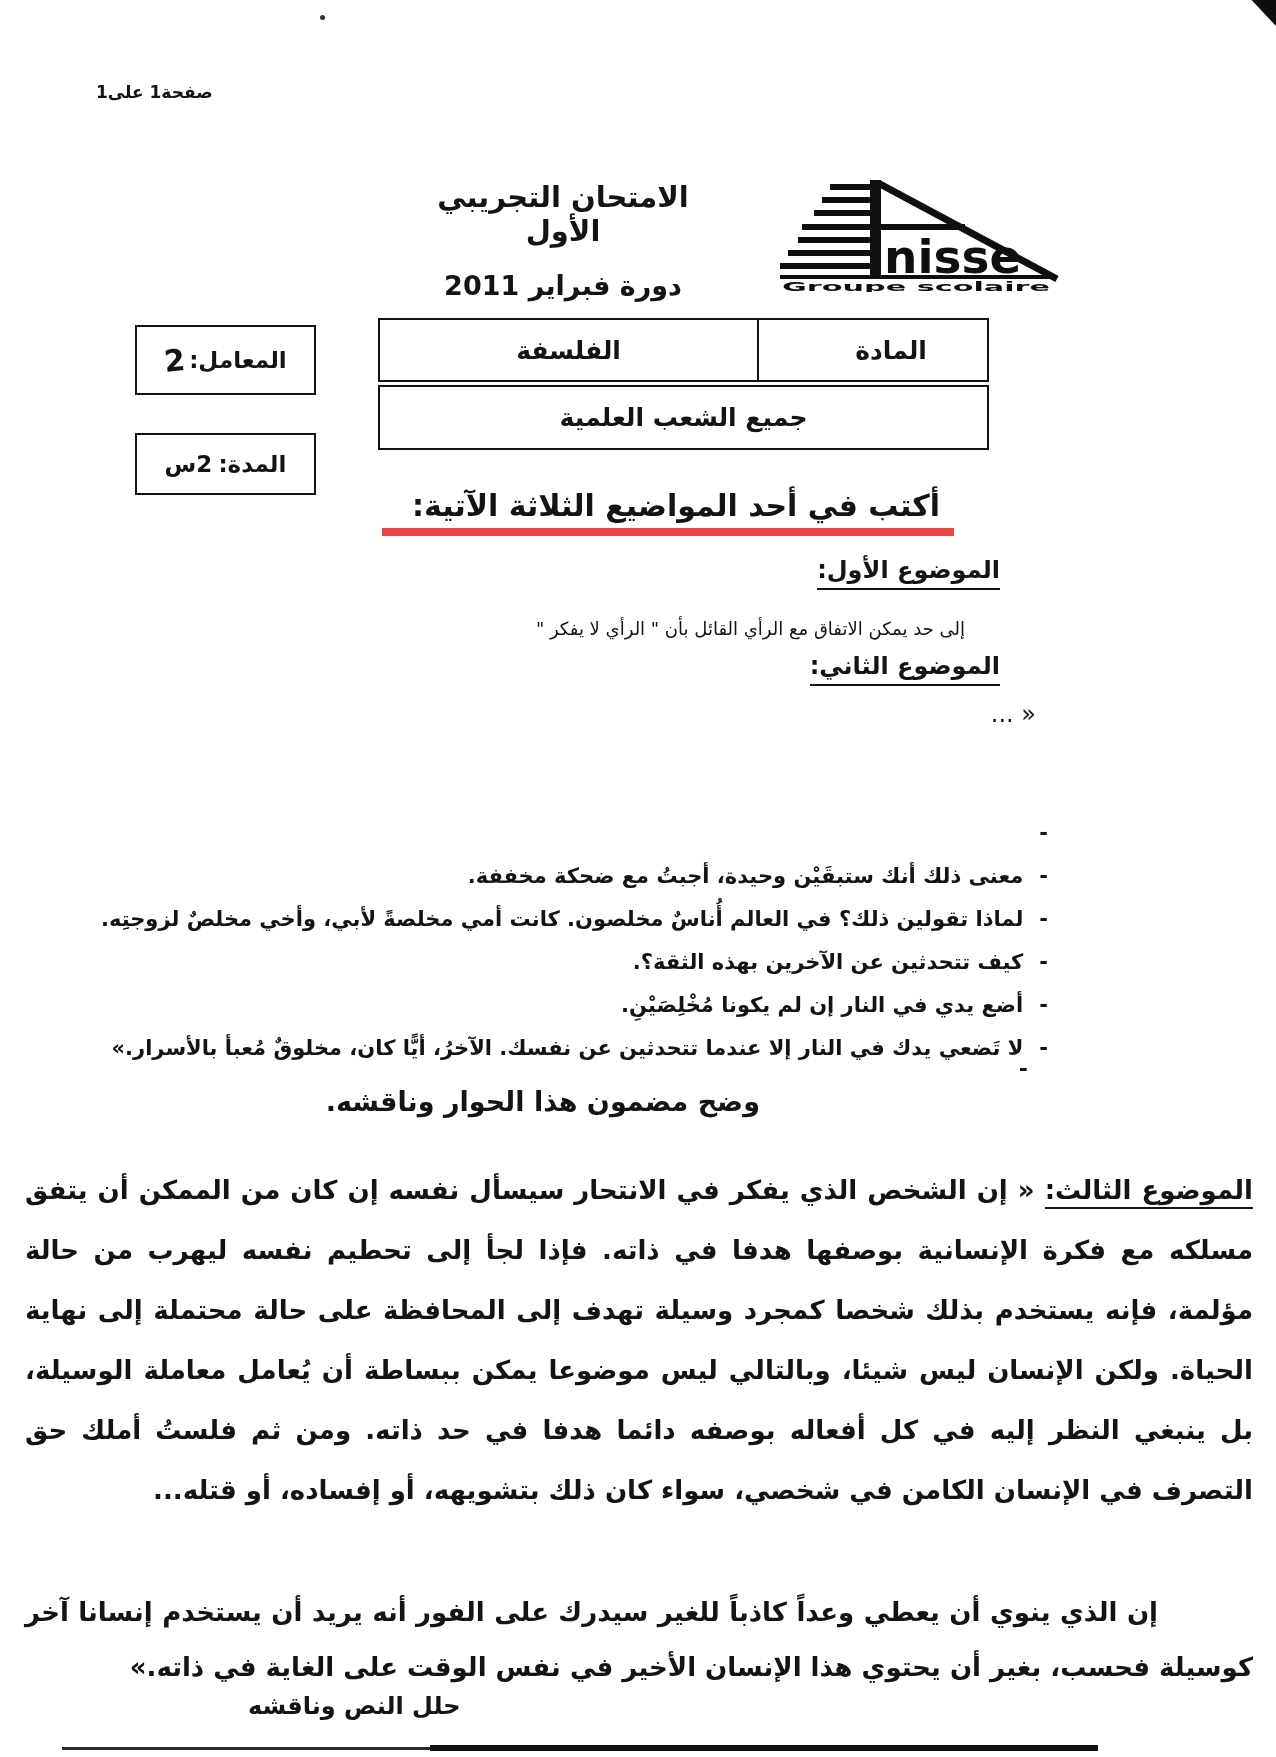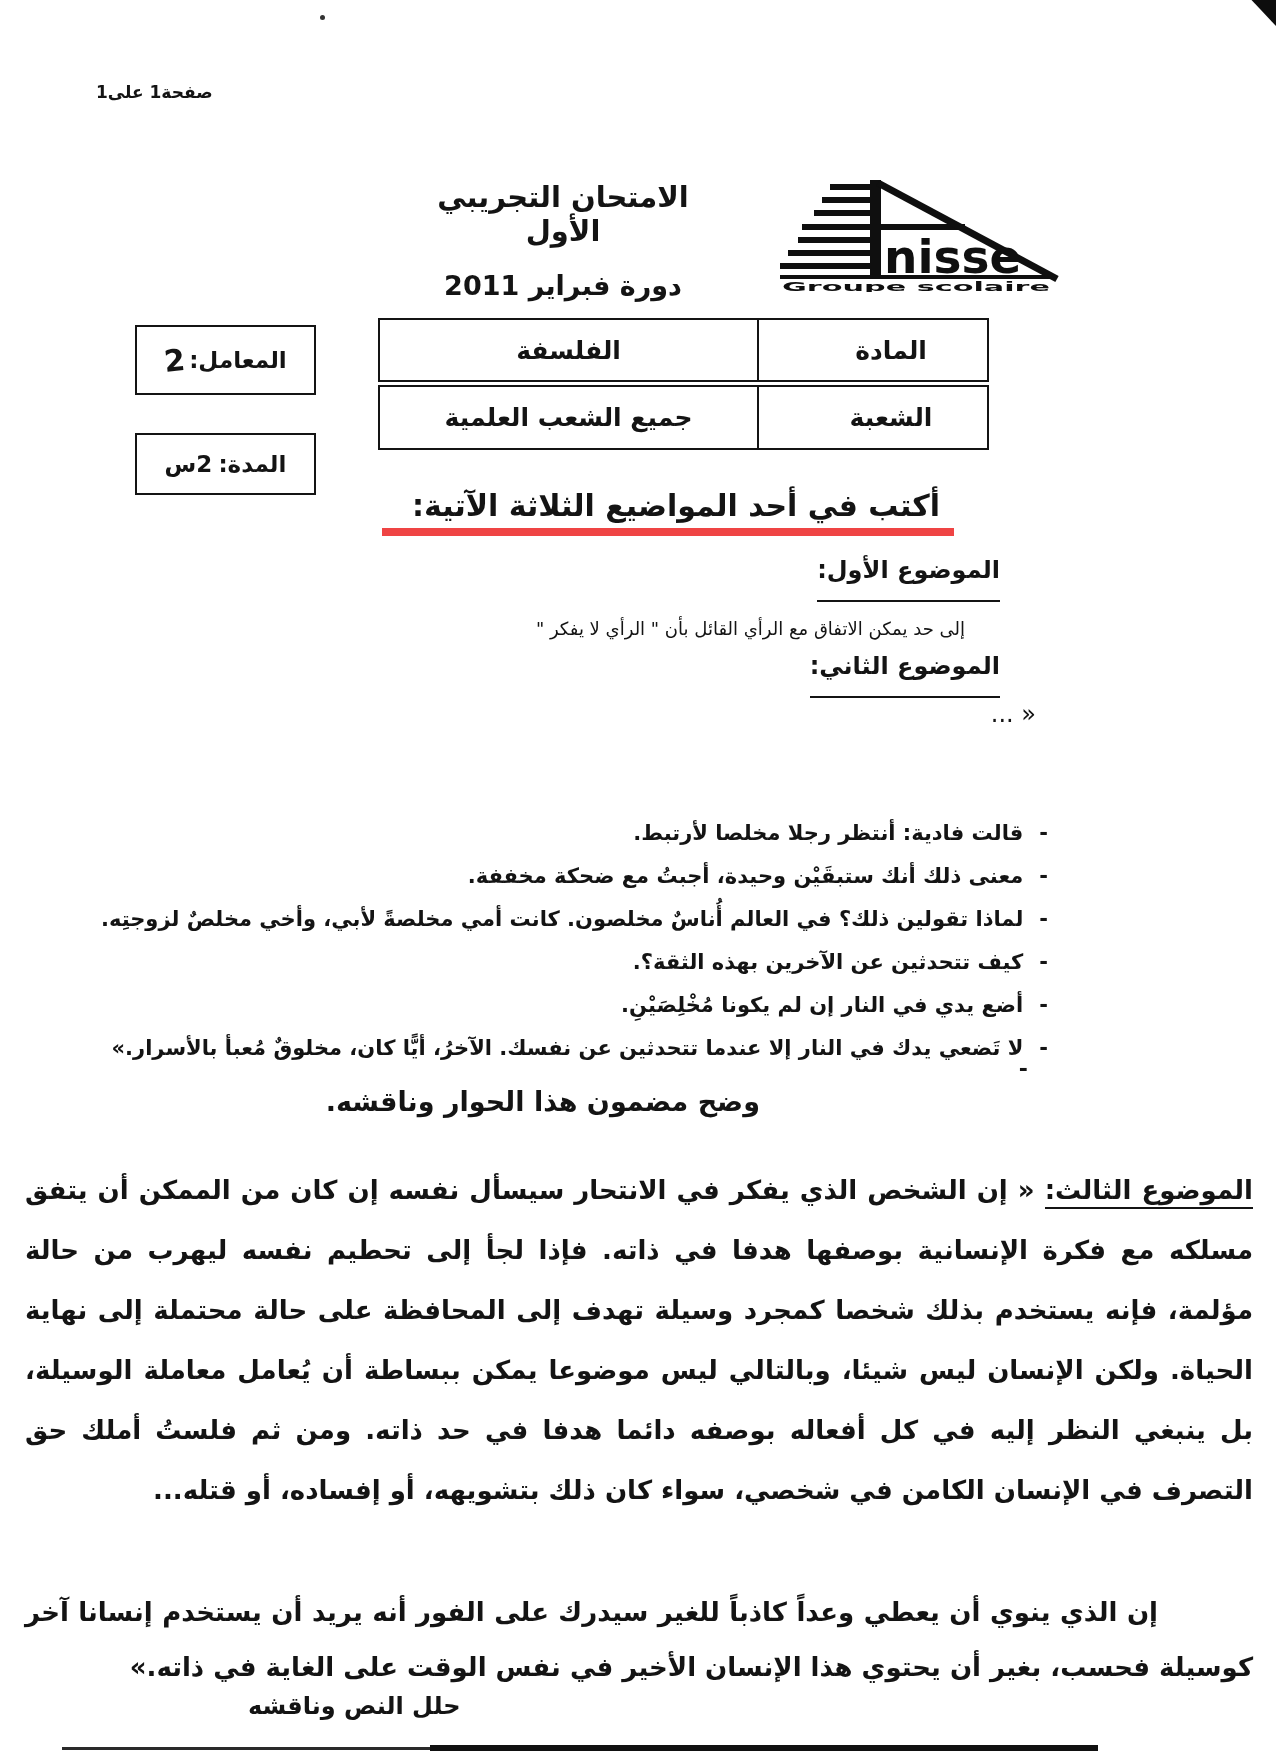--- a/index.html
+++ b/index.html
@@ -33,21 +33,21 @@
     border-left:2px solid #141414;font-size:25px;font-weight:bold;padding-left:36px;}
   .tcell-value{flex:1;text-align:center;font-size:25px;font-weight:bold;}
   .side-text{font-size:23px;font-weight:bold;direction:rtl;display:flex;align-items:center;gap:6px;}
   .coef-value{font-size:30px;font-weight:900;transform:rotate(-6deg);letter-spacing:-2px;}
   
   .instruction-wrap{left:60px;right:0;top:488px;text-align:center;direction:rtl;}
   .instruction{display:inline-block;font-size:30px;font-weight:bold;
     border-bottom:8px solid #ef4444;padding:0 14px 5px 30px;}
   
   .topic-head{font-size:24px;font-weight:bold;direction:rtl;display:inline-block;
-    border-bottom:2.5px solid #141414;padding-bottom:16px;}
+    border-bottom:2.5px solid #141414;padding-bottom:4px;}
   .th1{right:276px;top:556px;}
   .body1{right:311px;top:618px;font-size:18px;direction:rtl;white-space:nowrap;}
   .th2{right:276px;top:652px;}
   .opening{right:240px;top:700px;font-size:24px;direction:rtl;}
   .dialogue{right:228px;top:812px;direction:rtl;}
   .d-line{display:flex;direction:rtl;gap:16px;align-items:flex-start;
     font-size:21px;font-weight:600;line-height:43px;white-space:nowrap;}
   .d-dash{font-weight:bold;}
   .lone-dash{right:248px;top:1056px;font-size:22px;font-weight:bold;}
   .task2{right:516px;top:1086px;font-size:27px;font-weight:bold;direction:rtl;white-space:nowrap;}
@@ -97,21 +97,20 @@
   <div class="tcell-value">الفلسفة</div>
 </div>
 <div class="abs tbox t-side-1">
   <div class="side-text">
     <span>المعامل:</span>
     <span class="coef-value">2</span>
   </div>
 </div>
 
 <div class="abs tbox t-main-2">
-  <div class="tcell-label">الشعبة</div>
   <div class="tcell-value">جميع الشعب العلمية</div>
 </div>
 <div class="abs tbox t-side-2">
   <div class="side-text">
     <span>المدة:</span>
     <span>2س</span>
   </div>
 </div>
 
 <div class="abs instruction-wrap">
@@ -120,21 +119,20 @@
 
 <div class="abs topic-head th1">الموضوع الأول:</div>
 <div class="abs body1">إلى حد يمكن الاتفاق مع الرأي القائل بأن " الرأي لا يفكر "</div>
 
 <div class="abs topic-head th2">الموضوع الثاني:</div>
 <div class="abs opening">« ...</div>
 
 <div class="abs dialogue">
   <div class="d-line">
     <span class="d-dash">-</span>
-    <span>قالت فادية: أنتظر رجلا مخلصا لأرتبط.</span>
   </div>
   <div class="d-line">
     <span class="d-dash">-</span>
     <span>معنى ذلك أنك ستبقَيْن وحيدة، أجبتُ مع ضحكة مخففة.</span>
   </div>
   <div class="d-line">
     <span class="d-dash">-</span>
     <span>لماذا تقولين ذلك؟ في العالم أُناسٌ مخلصون. كانت أمي مخلصةً لأبي، وأخي مخلصٌ لزوجتِه.</span>
   </div>
   <div class="d-line">

